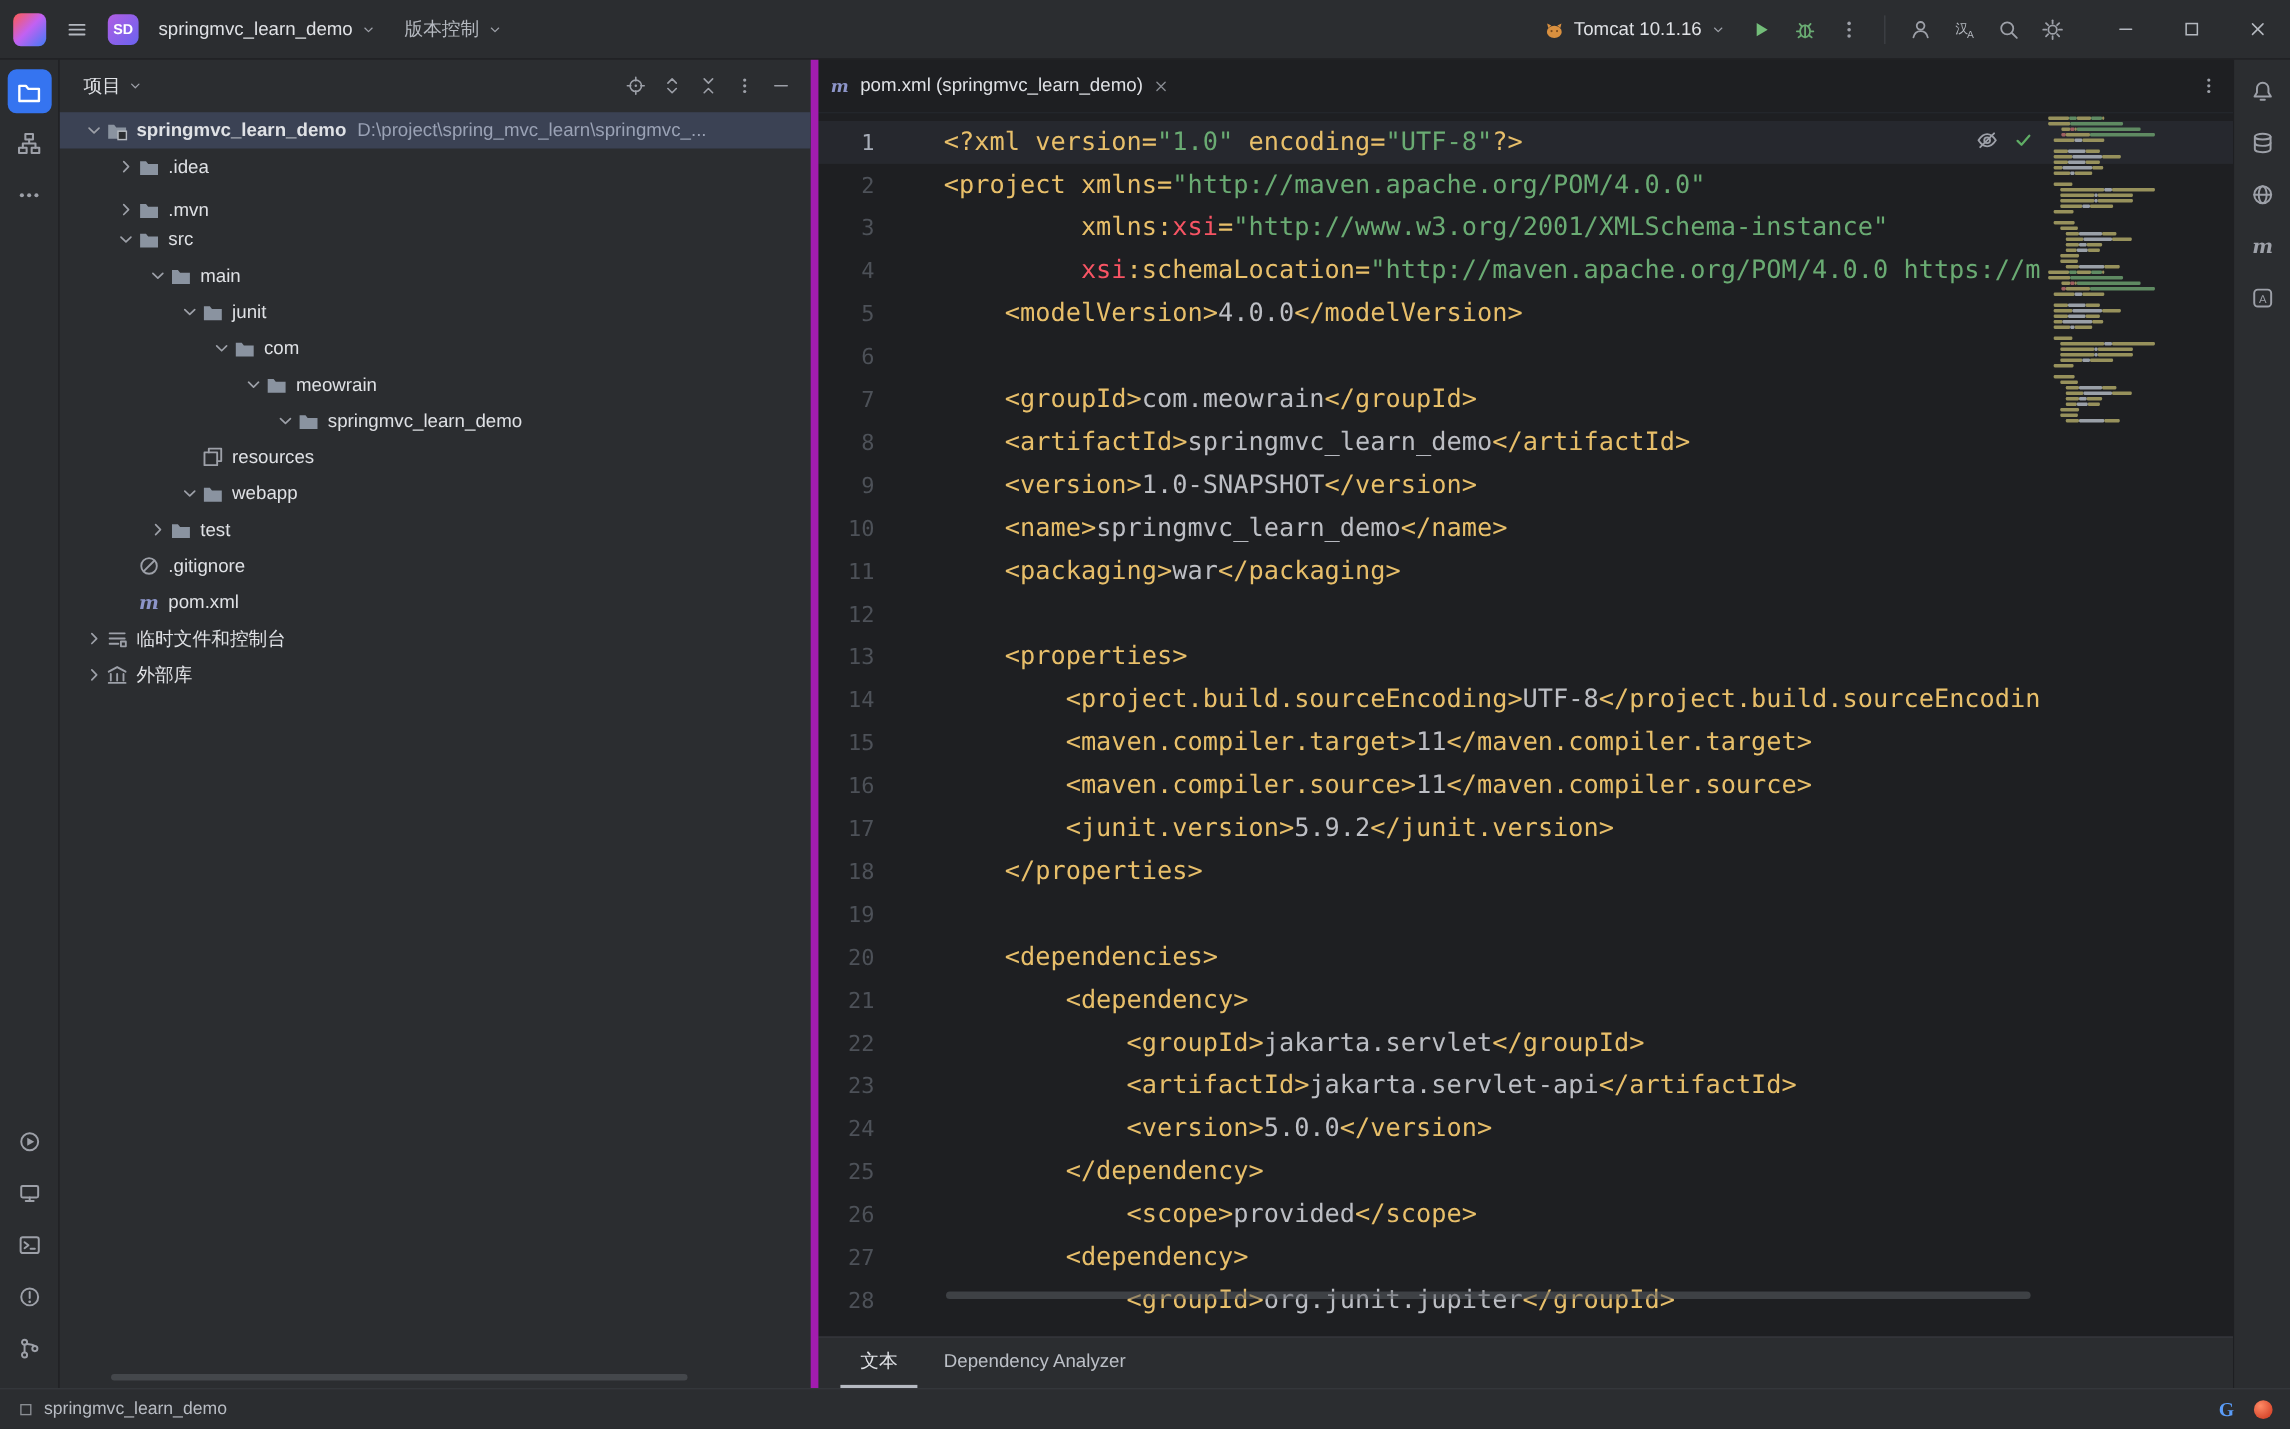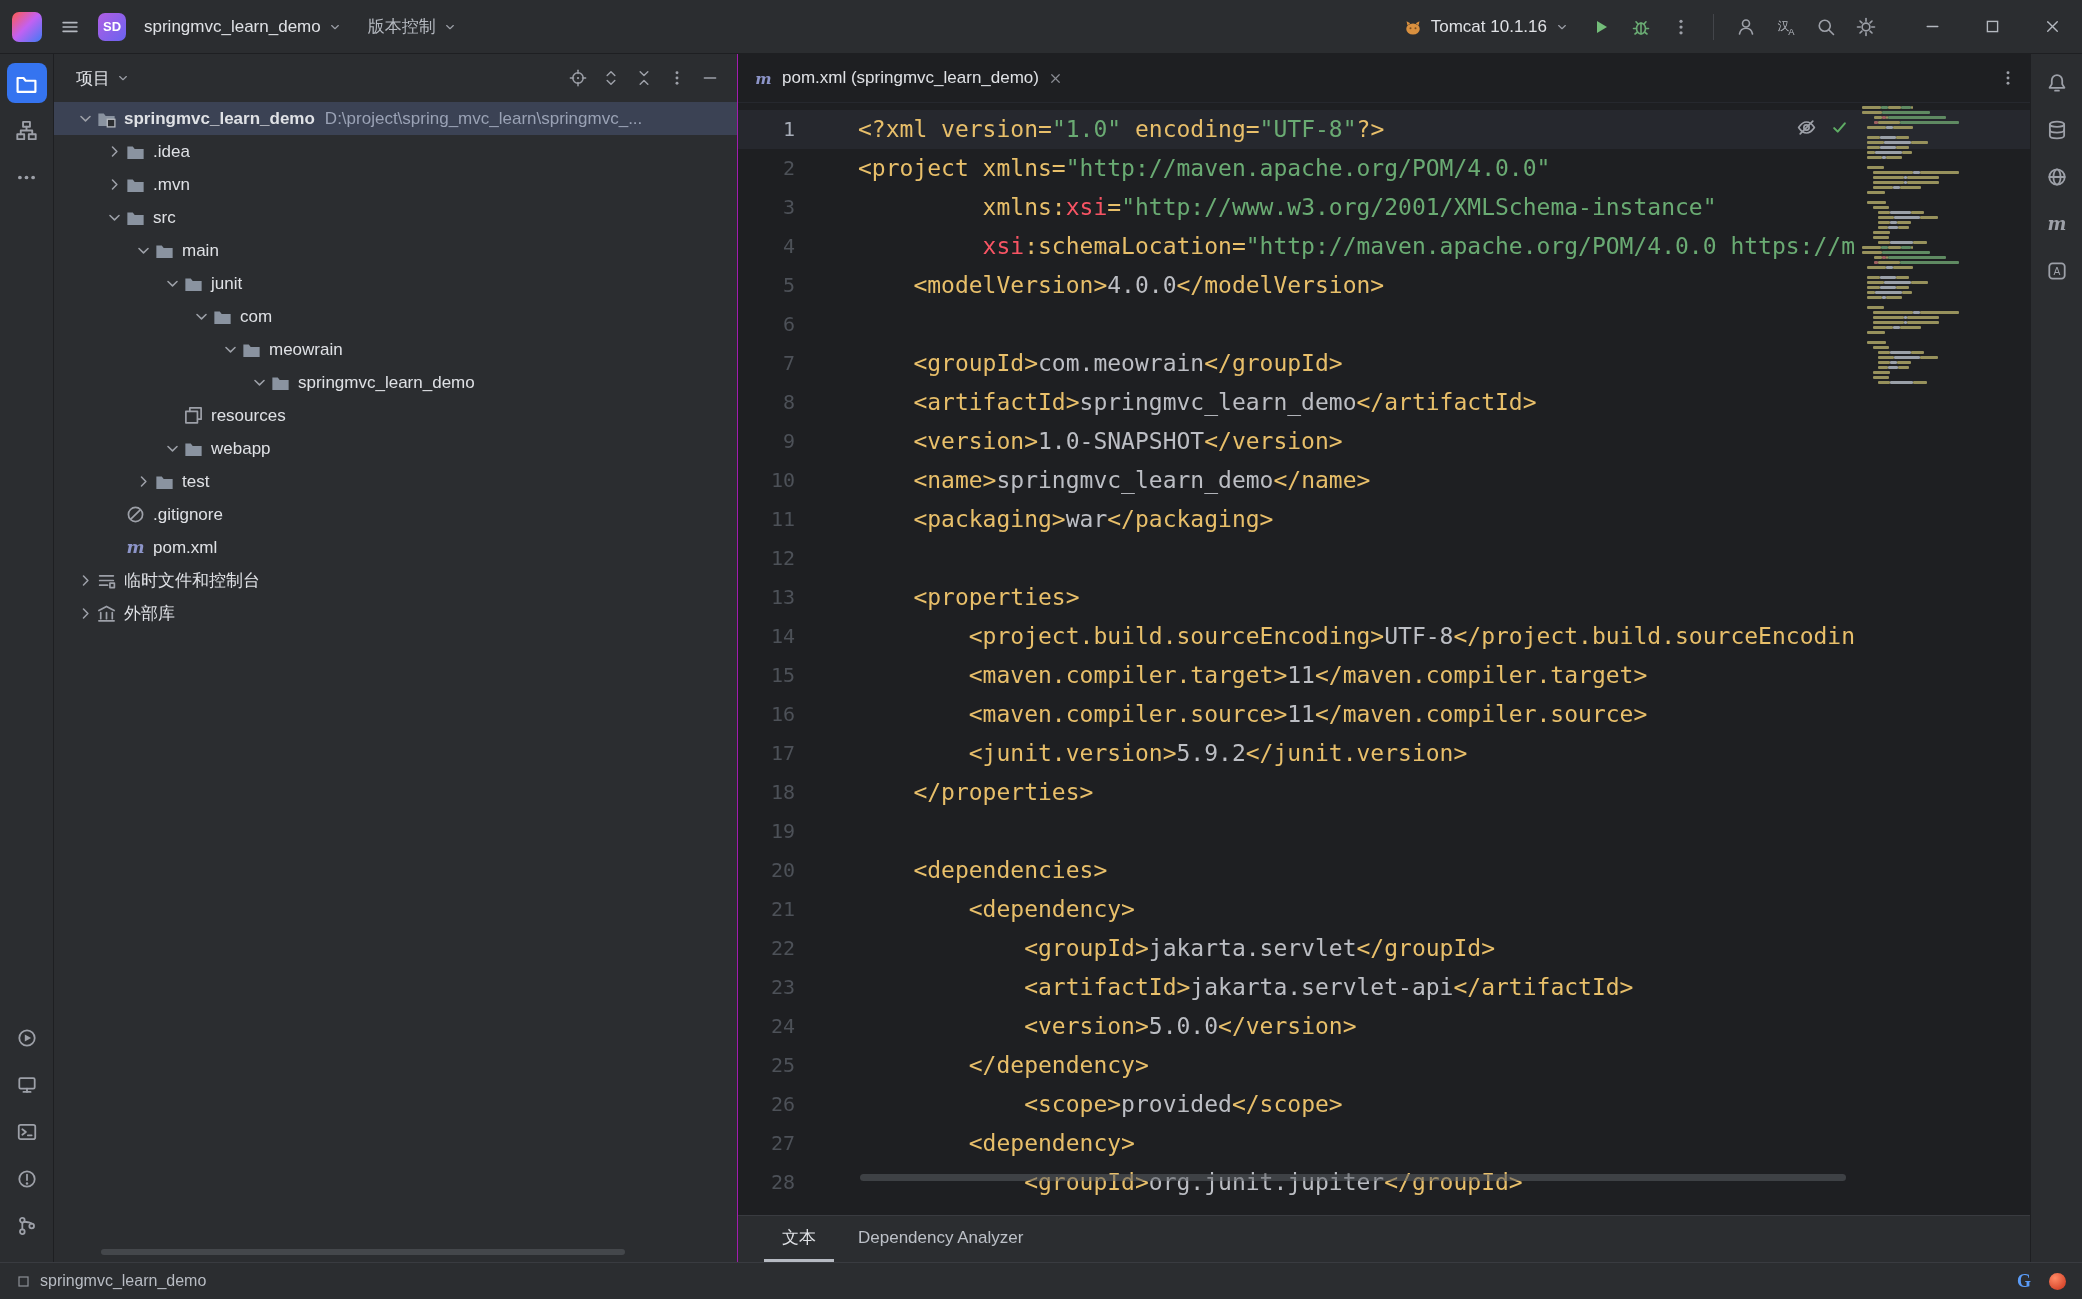--- a/index.html
+++ b/index.html
@@ -28,21 +28,21 @@
   .left-rail{position:absolute;left:0;top:54px;bottom:37px;width:53px;background:#2b2d30;
     border-right:1px solid #1e1f22;display:flex;flex-direction:column;align-items:center;padding:9px 0;z-index:4}
   .rail-btn{width:40px;height:40px;border-radius:8px;display:flex;align-items:center;justify-content:center;margin-bottom:7px;flex:none}
   .rail-btn.active{background:#3574f0}
   .rail-spacer{flex:1}
   
   .right-rail{position:absolute;right:0;top:54px;bottom:37px;width:51px;background:#2b2d30;
     border-left:1px solid #1e1f22;display:flex;flex-direction:column;align-items:center;padding:9px 0;z-index:4}
   
   .project-panel{position:absolute;left:54px;top:54px;width:683px;bottom:37px;background:#2b2d30;
-    border-right:1px solid #a21caf;overflow:hidden;z-index:3}
+    border-right:7px solid #a21caf;overflow:hidden;z-index:3}
   .panel-header{height:48px;display:flex;align-items:center;padding:0 18px 0 22px;font-size:17px}
   .ph-title{display:flex;align-items:center;gap:6px}
   .ph-actions{margin-left:auto;display:flex;align-items:center;gap:15px}
   .ph-actions>span{display:flex}
   .tree{position:relative}
   .trow{height:33px;display:flex;align-items:center;font-size:17px;white-space:nowrap}
   .trow.sel{background:#3b4254}
   .chev{width:22px;height:22px;display:flex;align-items:center;justify-content:center;flex:none}
   .ticon{width:27px;height:22px;display:flex;align-items:center;flex:none}
   .tlabel{margin-left:1px}
@@ -343,21 +343,21 @@
             <polyline points="6.3,4.2 10,8 6.3,11.8" stroke="#9da0a8" stroke-width="1.3" fill="none" stroke-linecap="round" stroke-linejoin="round"></polyline>
           </svg>
         </span>
         <span class="ticon">
           <svg width="21" height="21" viewBox="0 0 16 16">
             <path d="M1.8 4.2h4.1l1.5 1.9h6.8v7.7H1.8z" fill="#8a93a0"></path>
           </svg>
         </span>
         <span class="tlabel">.idea</span>
       </div>
-      <div class="trow" style="padding-left: 49px;">
+      <div class="trow" style="padding-left: 49px; align-items: flex-end;">
         <span class="chev">
           <svg width="19" height="19" viewBox="0 0 16 16">
             <polyline points="6.3,4.2 10,8 6.3,11.8" stroke="#9da0a8" stroke-width="1.3" fill="none" stroke-linecap="round" stroke-linejoin="round"></polyline>
           </svg>
         </span>
         <span class="ticon">
           <svg width="21" height="21" viewBox="0 0 16 16">
             <path d="M1.8 4.2h4.1l1.5 1.9h6.8v7.7H1.8z" fill="#8a93a0"></path>
           </svg>
         </span>

